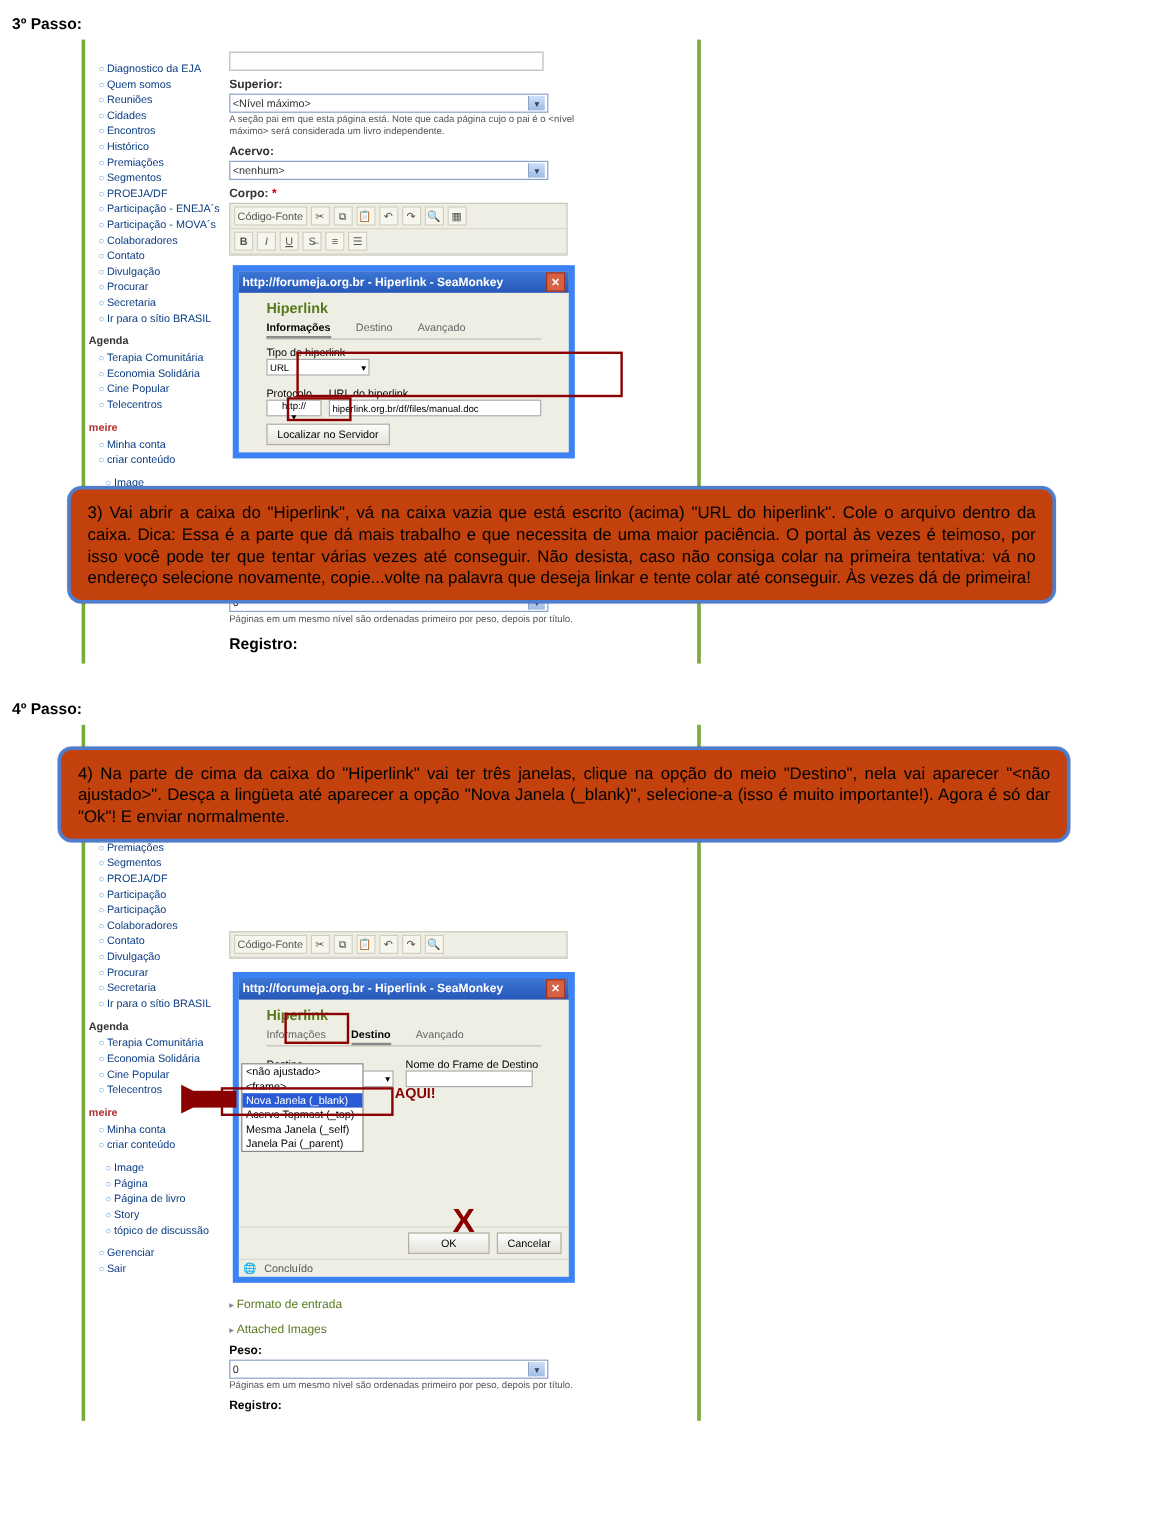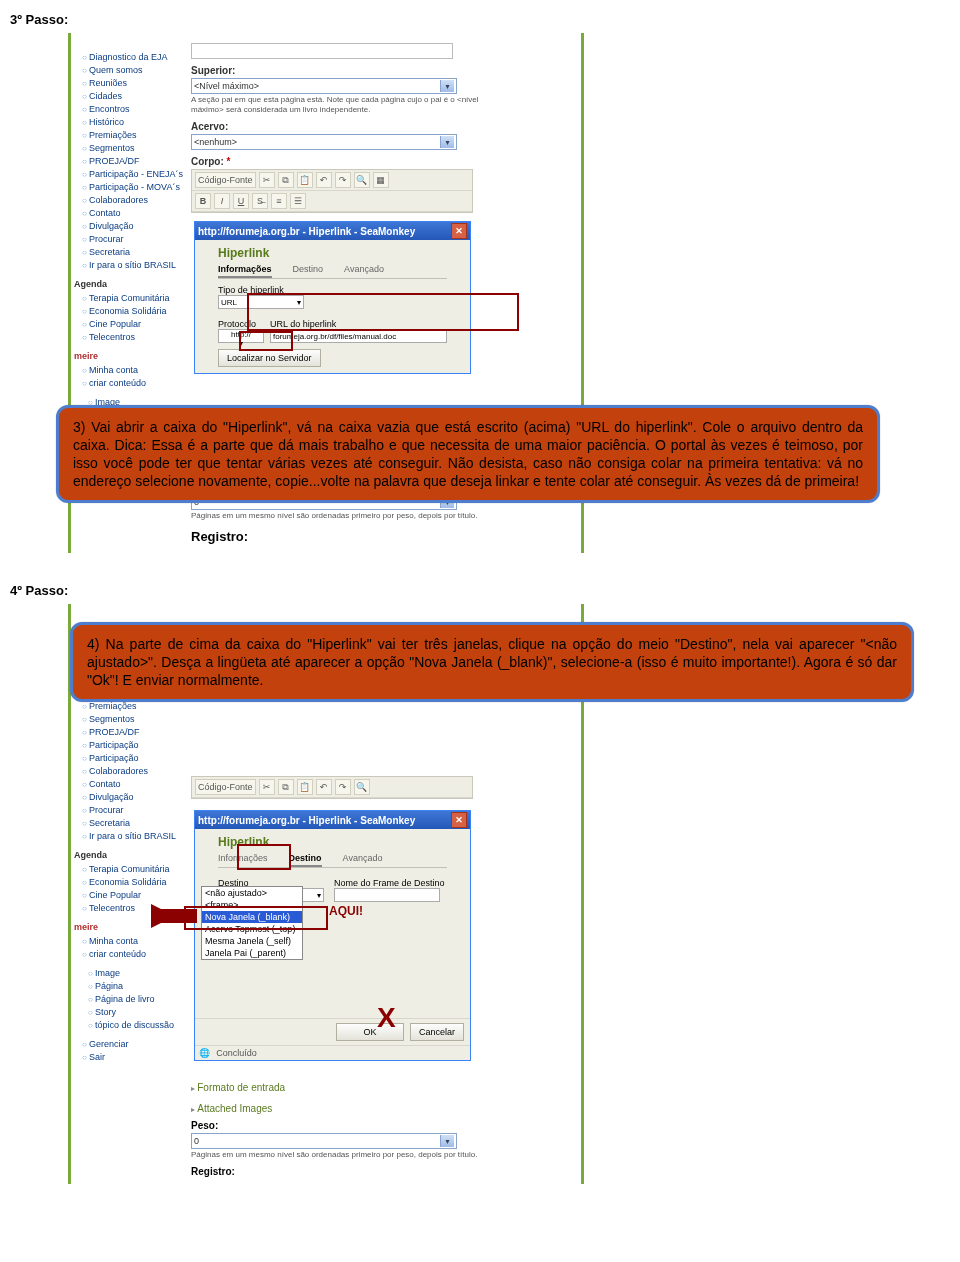--- a/index.html
+++ b/index.html
@@ -78,21 +78,21 @@
     background: #f7f6ec;
     border: 1px solid #d0cfc0;
     display: flex; align-items: center; justify-content: center;
     font-size: 9px; color: #555;
   }
   
   .dialog {
     position: absolute;
     width: 275px;
     background: #efeee5;
-    border: 1px solid #3b82f6;
+    border: 5px solid #3b82f6;
     font-size: 9px;
   }
   .dlg-title {
     height: 18px;
     background: linear-gradient(#3e77d6, #2457b8);
     color: #fff;
     display: flex; align-items: center; justify-content: space-between;
     padding: 0 3px;
     font-size: 10px; font-weight: bold;
   }
@@ -140,21 +140,21 @@
     border: 3px solid #4e7dce;
     border-radius: 12px;
     padding: 10px 14px;
     font-size: 14px;
     line-height: 18px;
     text-align: justify;
     box-shadow: 0 0 0 0.5px rgba(0,0,0,.1);
   }
   .callout1 { position: relative; margin-left: 48px; width: 790px; margin-top: -160px; z-index: 20; margin-bottom: 80px; }
   .callout2-wrap { position: relative; }
-  .callout2 { position: absolute; left: 62px; top: 0; width: 810px; z-index: 20; }
+  .callout2 { position: absolute; left: 40px; top: 0; width: 810px; z-index: 20; }
   
   .peso-area { margin-left: 120px; font-size: 10px; margin-top: 6px; }
   .collapsible { color: #5a7a1f; font-size: 10px; margin: 10px 0 4px 120px; }
   .collapsible::before { content: "▸ "; color: #888; font-size: 8px; }
   
   .aqui-arrow {
     position: absolute;
     width: 0; height: 0;
     border-top: 12px solid transparent;
     border-bottom: 12px solid transparent;
@@ -299,21 +299,21 @@
           <div style="flex:0 0 44px;">
             <label>Protocolo</label>
             <div class="dlg-sel" style="width:40px;flex-direction:column;">
               <span>http://</span>
                 <span>▾</span>
             </div>
           </div>
           <div style="flex:1;">
             <label>URL do hiperlink</label>
             <div class="dlg-inp">
-              <span>forumeja.org.br/df/files/manual.doc</span>
+              <span>hiperlink.org.br/df/files/manual.doc</span>
             </div>
           </div>
         </div>
         <div class="dlg-btn">Localizar no Servidor</div>
       </div>
     </div>
 
     <div class="red-box1" style="left:176px; top:260px; width:268px; height:34px;"></div>
     <div class="red-box1" style="left:168px; top:298px; width:50px; height:16px;"></div>
 

